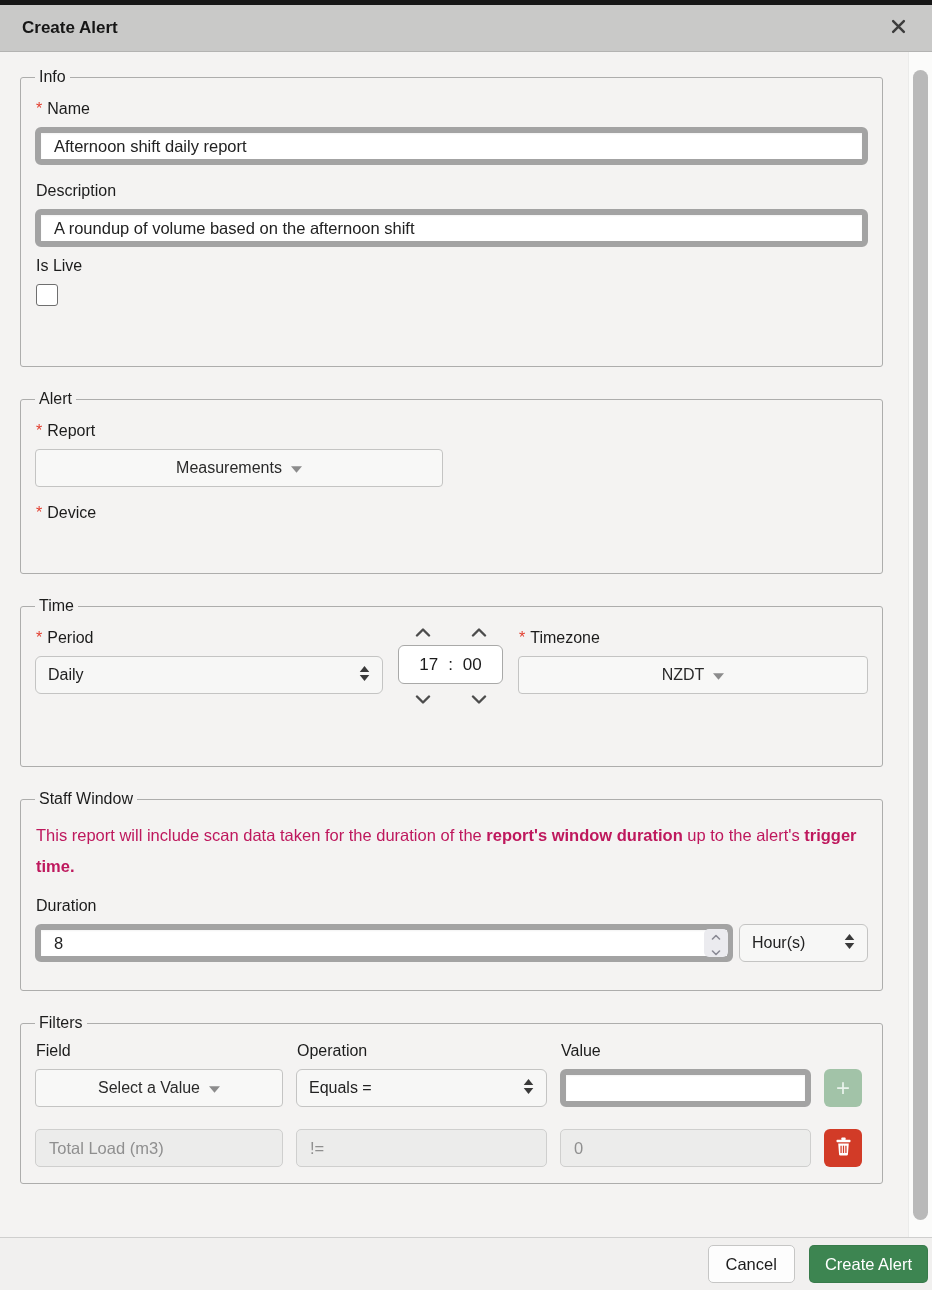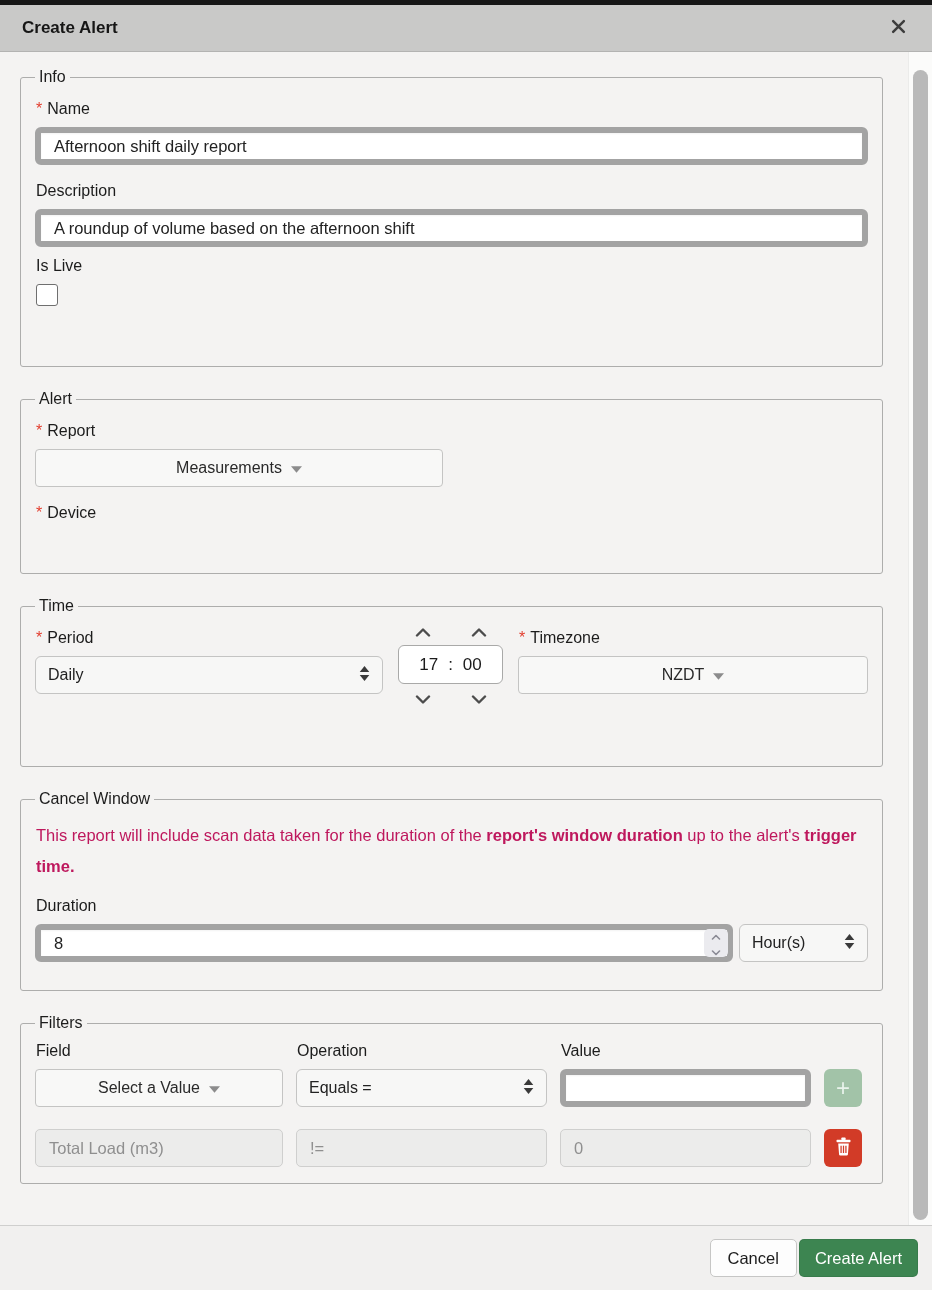--- a/index.html
+++ b/index.html
@@ -109,23 +109,23 @@
     position:absolute; top:52px; right:0; width:24px; bottom:53px;
     background:#fbfbfa; border-left:1px solid #ebebea;
   }
   .scrollbar-thumb {
     position:absolute; top:18px; left:4px; width:15px; height:1150px;
     background:#b9b9b9; border-radius:8px;
   }
 
   
   .modal-footer {
-    position:absolute; left:0; right:0; bottom:0; height:65px;
+    position:absolute; left:0; right:0; bottom:0; height:53px;
     background:#f1f0ef; border-top:1px solid #cfcfce;
-    display:flex; align-items:center; justify-content:flex-end; gap:2px; padding:0 14px;
+    display:flex; align-items:center; justify-content:flex-end; gap:14px; padding:0 4px;
   }
   .btn { height:38px; border-radius:5px; font-family:"Liberation Sans",sans-serif; font-size:16.5px; cursor:pointer; }
   .btn-cancel { background:#fdfdfd; border:1px solid #c6c6c5; color:#1c1c1c; padding:0 17px; }
   .btn-create { background:#3d8551; border:1px solid #33714474; color:#ffffff; padding:0 15px; }
 </style>
 </head>
 <body>
 
 <div class="modal">
   <div class="top-strip"></div>
@@ -264,21 +264,21 @@
                   <polygon points="0,0 10,0 5,6" fill="#8c8c8c"></polygon>
                 </svg>
             </span>
           </button>
         </div>
       </div>
       <div class="time-bottom-pad"></div>
     </fieldset>
 
     <fieldset>
-      <legend>Cancel Window</legend>
+      <legend>Staff Window</legend>
 
       <p class="rw-paragraph"><span>This report will include scan data taken for the duration of the </span><b>report's window duration</b><span> up to the alert's </span><b>trigger time.</b></p>
 
       <div class="field-label" style="margin-top:16px;">
         <span>Duration</span>
       </div>
       <div class="duration-row">
         <div class="number-wrap">
           <input class="text-input" type="text" value="8" style="">
           <button class="stepper">

